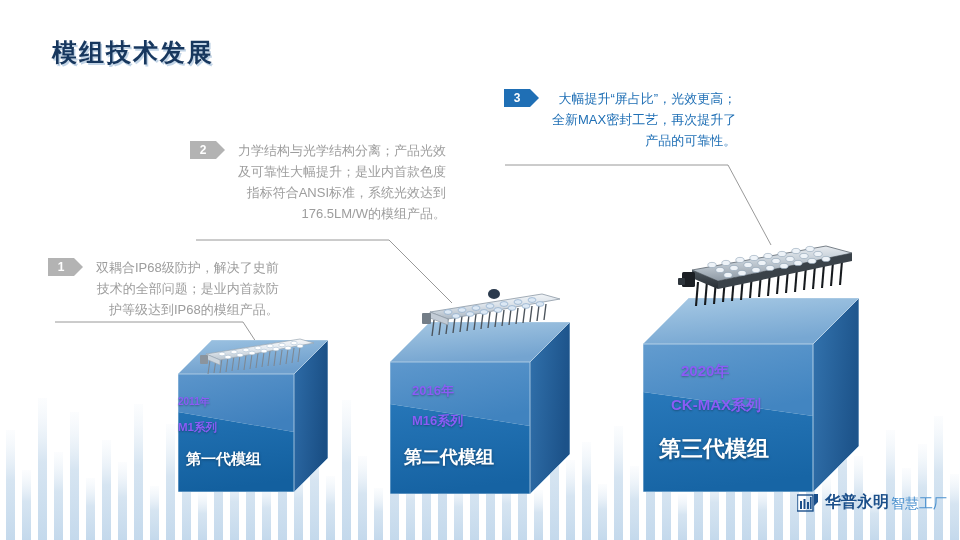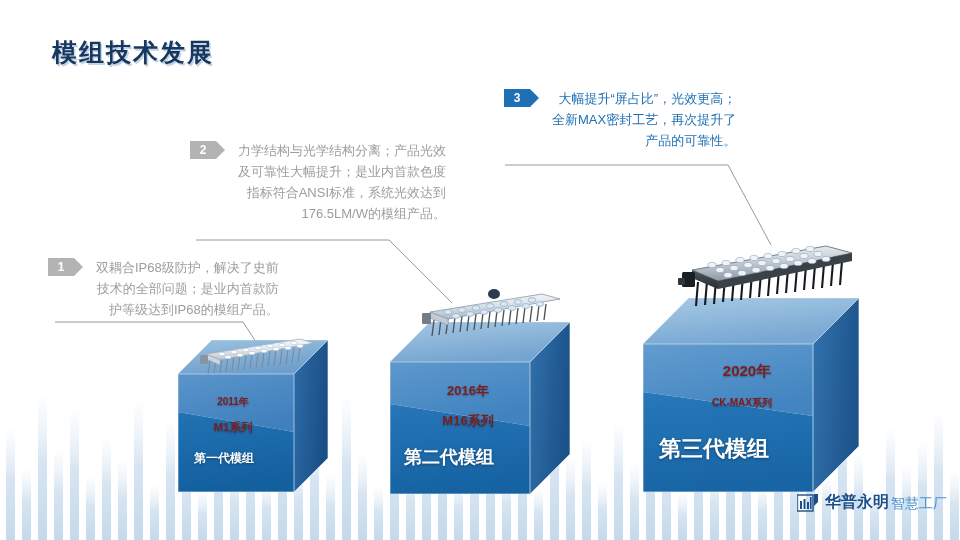--- a/index.html
+++ b/index.html
@@ -101,23 +101,22 @@
   .cube-labels {
     position: absolute;
     left: 0;
     top: 0;
     width: 100%;
     height: 100%;
     pointer-events: none;
   }
   .cube-year, .cube-series {
     position: absolute;
-    color: #7f1d1d;
+    color: #8b5cf6;
     font-weight: bold;
-    text-align: center;
     text-shadow: 0 1px 2px rgba(0,0,0,0.30);
     white-space: nowrap;
   }
   .cube-gen {
     position: absolute;
     color: #ffffff;
     font-weight: bold;
     text-shadow: 0 1px 3px rgba(0,0,0,0.35);
     white-space: nowrap;
   }
@@ -289,21 +288,21 @@
 
       <polygon points="0,72 116,92 116,152 0,152" fill="url(#c1FrontBot)"></polygon>
 
       <polyline points="0,34 34,0 150,0 150,118 116,152 0,152 0,34" fill="none" stroke="#bcd6ea" stroke-width="0.8"></polyline>
       <polyline points="116,34 116,152" fill="none" stroke="#bcd6ea" stroke-width="0.8"></polyline>
       <polyline points="0,34 116,34 150,0" fill="none" stroke="#bcd6ea" stroke-width="0.8"></polyline>
     </svg>
     <div class="cube-labels">
       <div class="cube-year" style="left:0; top:55px; width:110px; font-size:10px;">2011年</div>
       <div class="cube-series" style="left:0; top:80px; width:110px; font-size:11.5px;">M1系列</div>
-      <div class="cube-gen" style="left:16px; top:110px; font-size:12px;">第一代模组</div>
+      <div class="cube-gen" style="left:8px; top:110px; font-size:15px;">第一代模组</div>
     </div>
   </div>
 
   <div class="led-module" style="left:196px; top:334px; width:122px; height:44px;">
     <svg width="122" height="44" viewBox="0 0 122 44">
       <defs>
         <linearGradient id="m1Body" x1="0" y1="0" x2="0.2" y2="1">
           <stop offset="0%" stop-color="#fdfdfe"></stop>
           <stop offset="55%" stop-color="#e3e9ef"></stop>
           <stop offset="100%" stop-color="#b9c4ce"></stop>
@@ -467,21 +466,21 @@
       <polygon points="0,46 46,0 216,0 170,46" fill="url(#c3TopG)"></polygon>
       <polygon points="170,46 216,0 216,148 170,194" fill="url(#c3Side)"></polygon>
       <polygon points="0,46 170,46 170,118 0,94" fill="url(#c3FrontTop)"></polygon>
       <polygon points="0,94 170,118 170,194 0,194" fill="url(#c3FrontBot)"></polygon>
       <polyline points="0,46 46,0 216,0 216,148 170,194 0,194 0,46" fill="none" stroke="#bcd6ea" stroke-width="0.9"></polyline>
       <polyline points="170,46 170,194" fill="none" stroke="#bcd6ea" stroke-width="0.9"></polyline>
       <polyline points="0,46 170,46 216,0" fill="none" stroke="#bcd6ea" stroke-width="0.9"></polyline>
     </svg>
     <div class="cube-labels">
       <div class="cube-year" style="left:38px; top:64px; width:132px; font-size:15px;">2020年</div>
-      <div class="cube-series" style="left:28px; top:98px; width:142px; font-size:10px;">CK-MAX系列</div>
+      <div class="cube-series" style="left:28px; top:98px; width:142px; font-size:15px;">CK-MAX系列</div>
       <div class="cube-gen" style="left:16px; top:136px; font-size:22px;">第三代模组</div>
     </div>
   </div>
 
   <div class="led-module" style="left:676px; top:234px; width:182px; height:76px;">
     <svg width="182" height="76" viewBox="0 0 182 76">
       <defs>
         <linearGradient id="m3Plate" x1="0" y1="0" x2="0.15" y2="1">
           <stop offset="0%" stop-color="#f2f4f7"></stop>
           <stop offset="45%" stop-color="#c9d2da"></stop>

